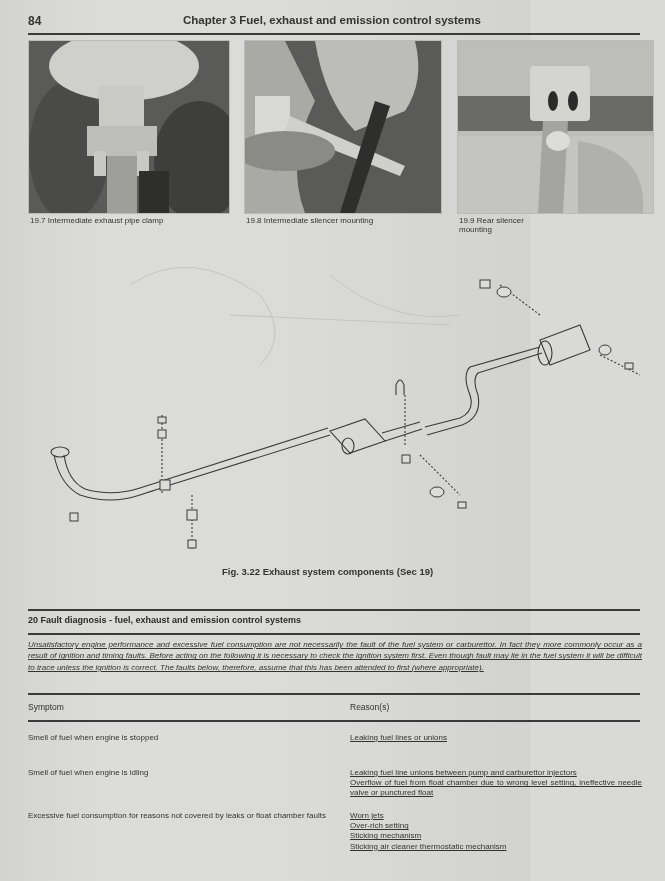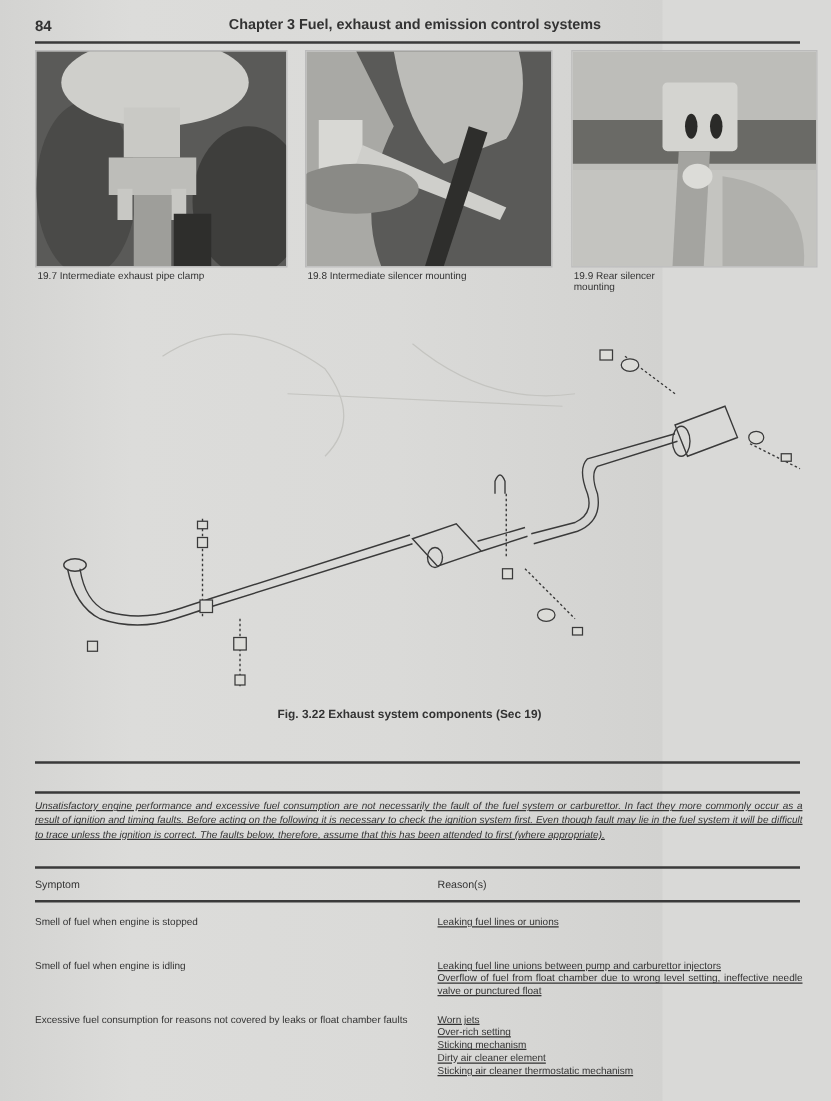--- a/index.html
+++ b/index.html
@@ -158,20 +158,21 @@
       <rect x="450" y="25" width="10" height="8"></rect>
       <ellipse cx="474" cy="37" rx="7" ry="5"></ellipse>
       <ellipse cx="575" cy="95" rx="6" ry="5"></ellipse>
       <rect x="595" y="108" width="8" height="6"></rect>
     </g>
   </svg>
 
   <span class="fig-caption">Fig. 3.22 Exhaust system components (Sec 19)</span>
 
   <div class="section-rule-top"></div>
+  <span class="section-title">20  Fault diagnosis - fuel, exhaust and emission control systems</span>
   <div class="section-rule-mid"></div>
   <div class="intro">Unsatisfactory engine performance and excessive fuel consumption are not necessarily the fault of the fuel system or carburettor. In fact they more commonly occur as a result of ignition and timing faults. Before acting on the following it is necessary to check the ignition system first. Even though fault may lie in the fuel system it will be difficult to trace unless the ignition is correct. The faults below, therefore, assume that this has been attended to first (where appropriate).</div>
   <div class="intro-rule"></div>
 
   <span class="th th-symptom">Symptom</span>
   <span class="th th-reason">Reason(s)</span>
   <div class="th-rule"></div>
 
   <div class="row row-1">
     <div class="symptom">Smell of fuel when engine is stopped</div>
@@ -187,18 +188,17 @@
       <div>Overflow of fuel from float chamber due to wrong level setting, ineffective needle valve or punctured float</div>
     </div>
   </div>
 
   <div class="row row-3">
     <div class="symptom">Excessive fuel consumption for reasons not covered by leaks or float chamber faults</div>
     <div class="reasons">
       <div>Worn jets</div>
       <div>Over-rich setting</div>
       <div>Sticking mechanism</div>
-      <div>Dirty air cleaner element</div>
       <div>Sticking air cleaner thermostatic mechanism</div>
     </div>
   </div>
 
 </div>
 
 </body></html>

